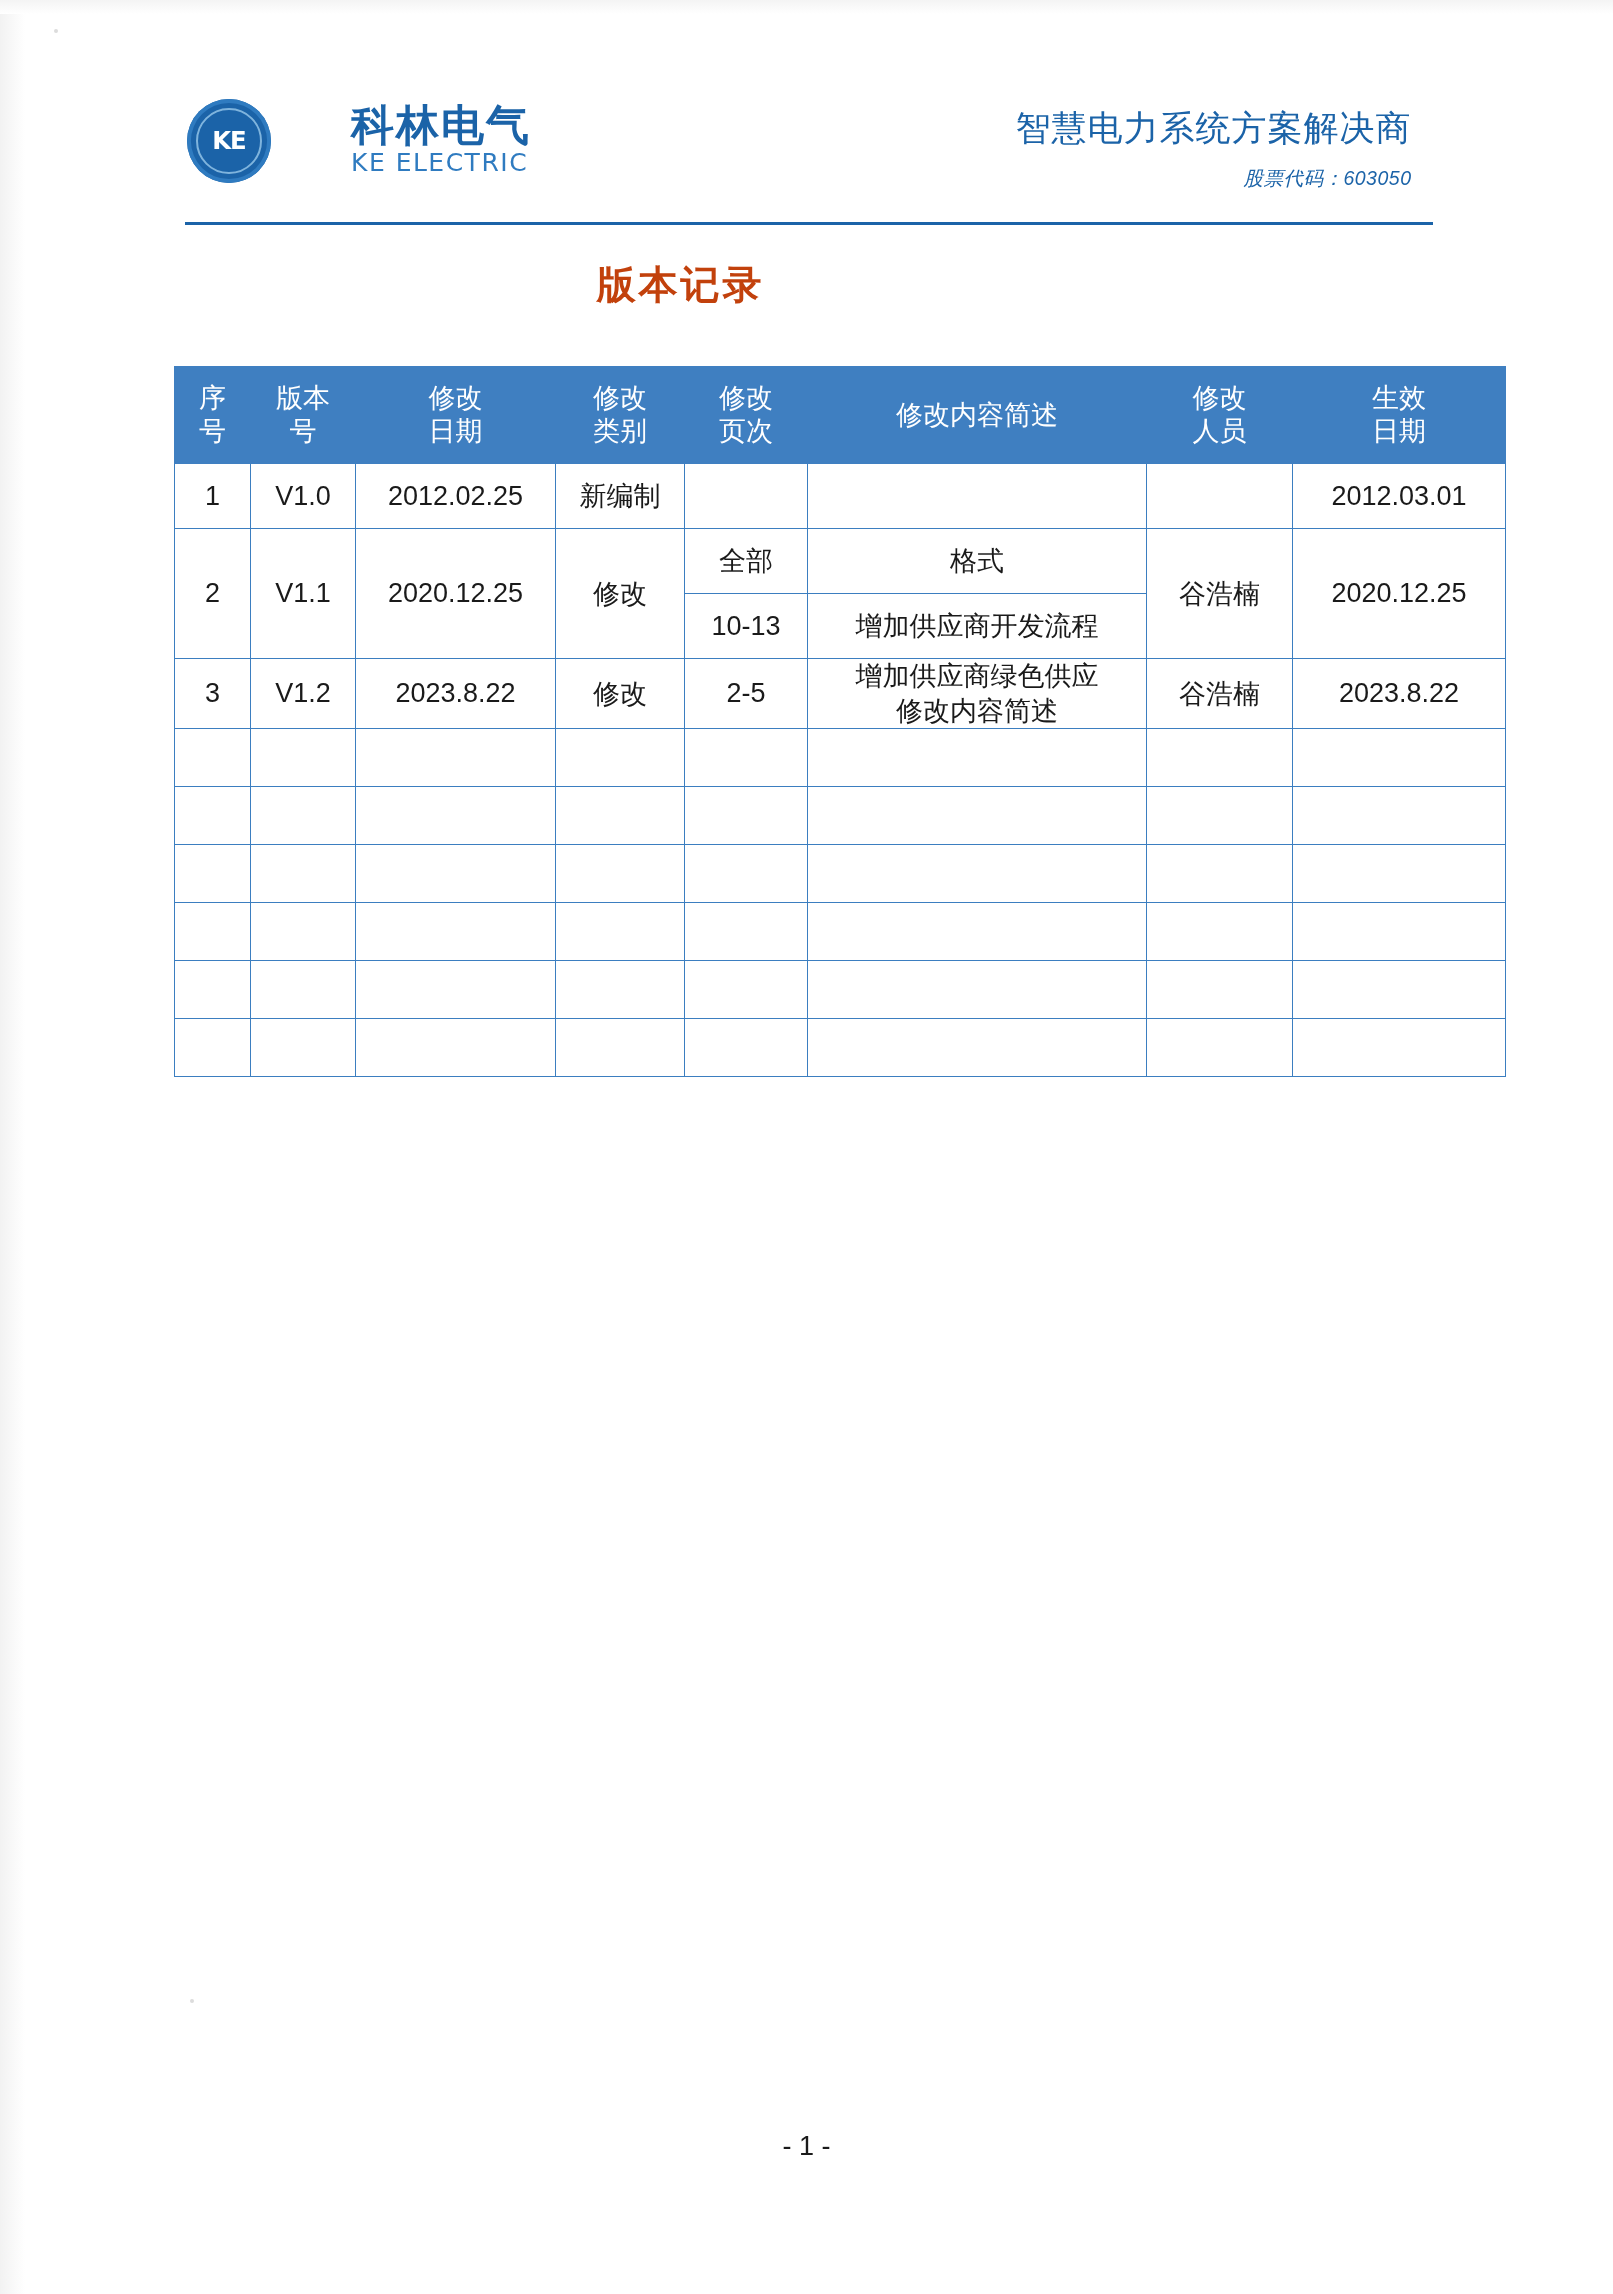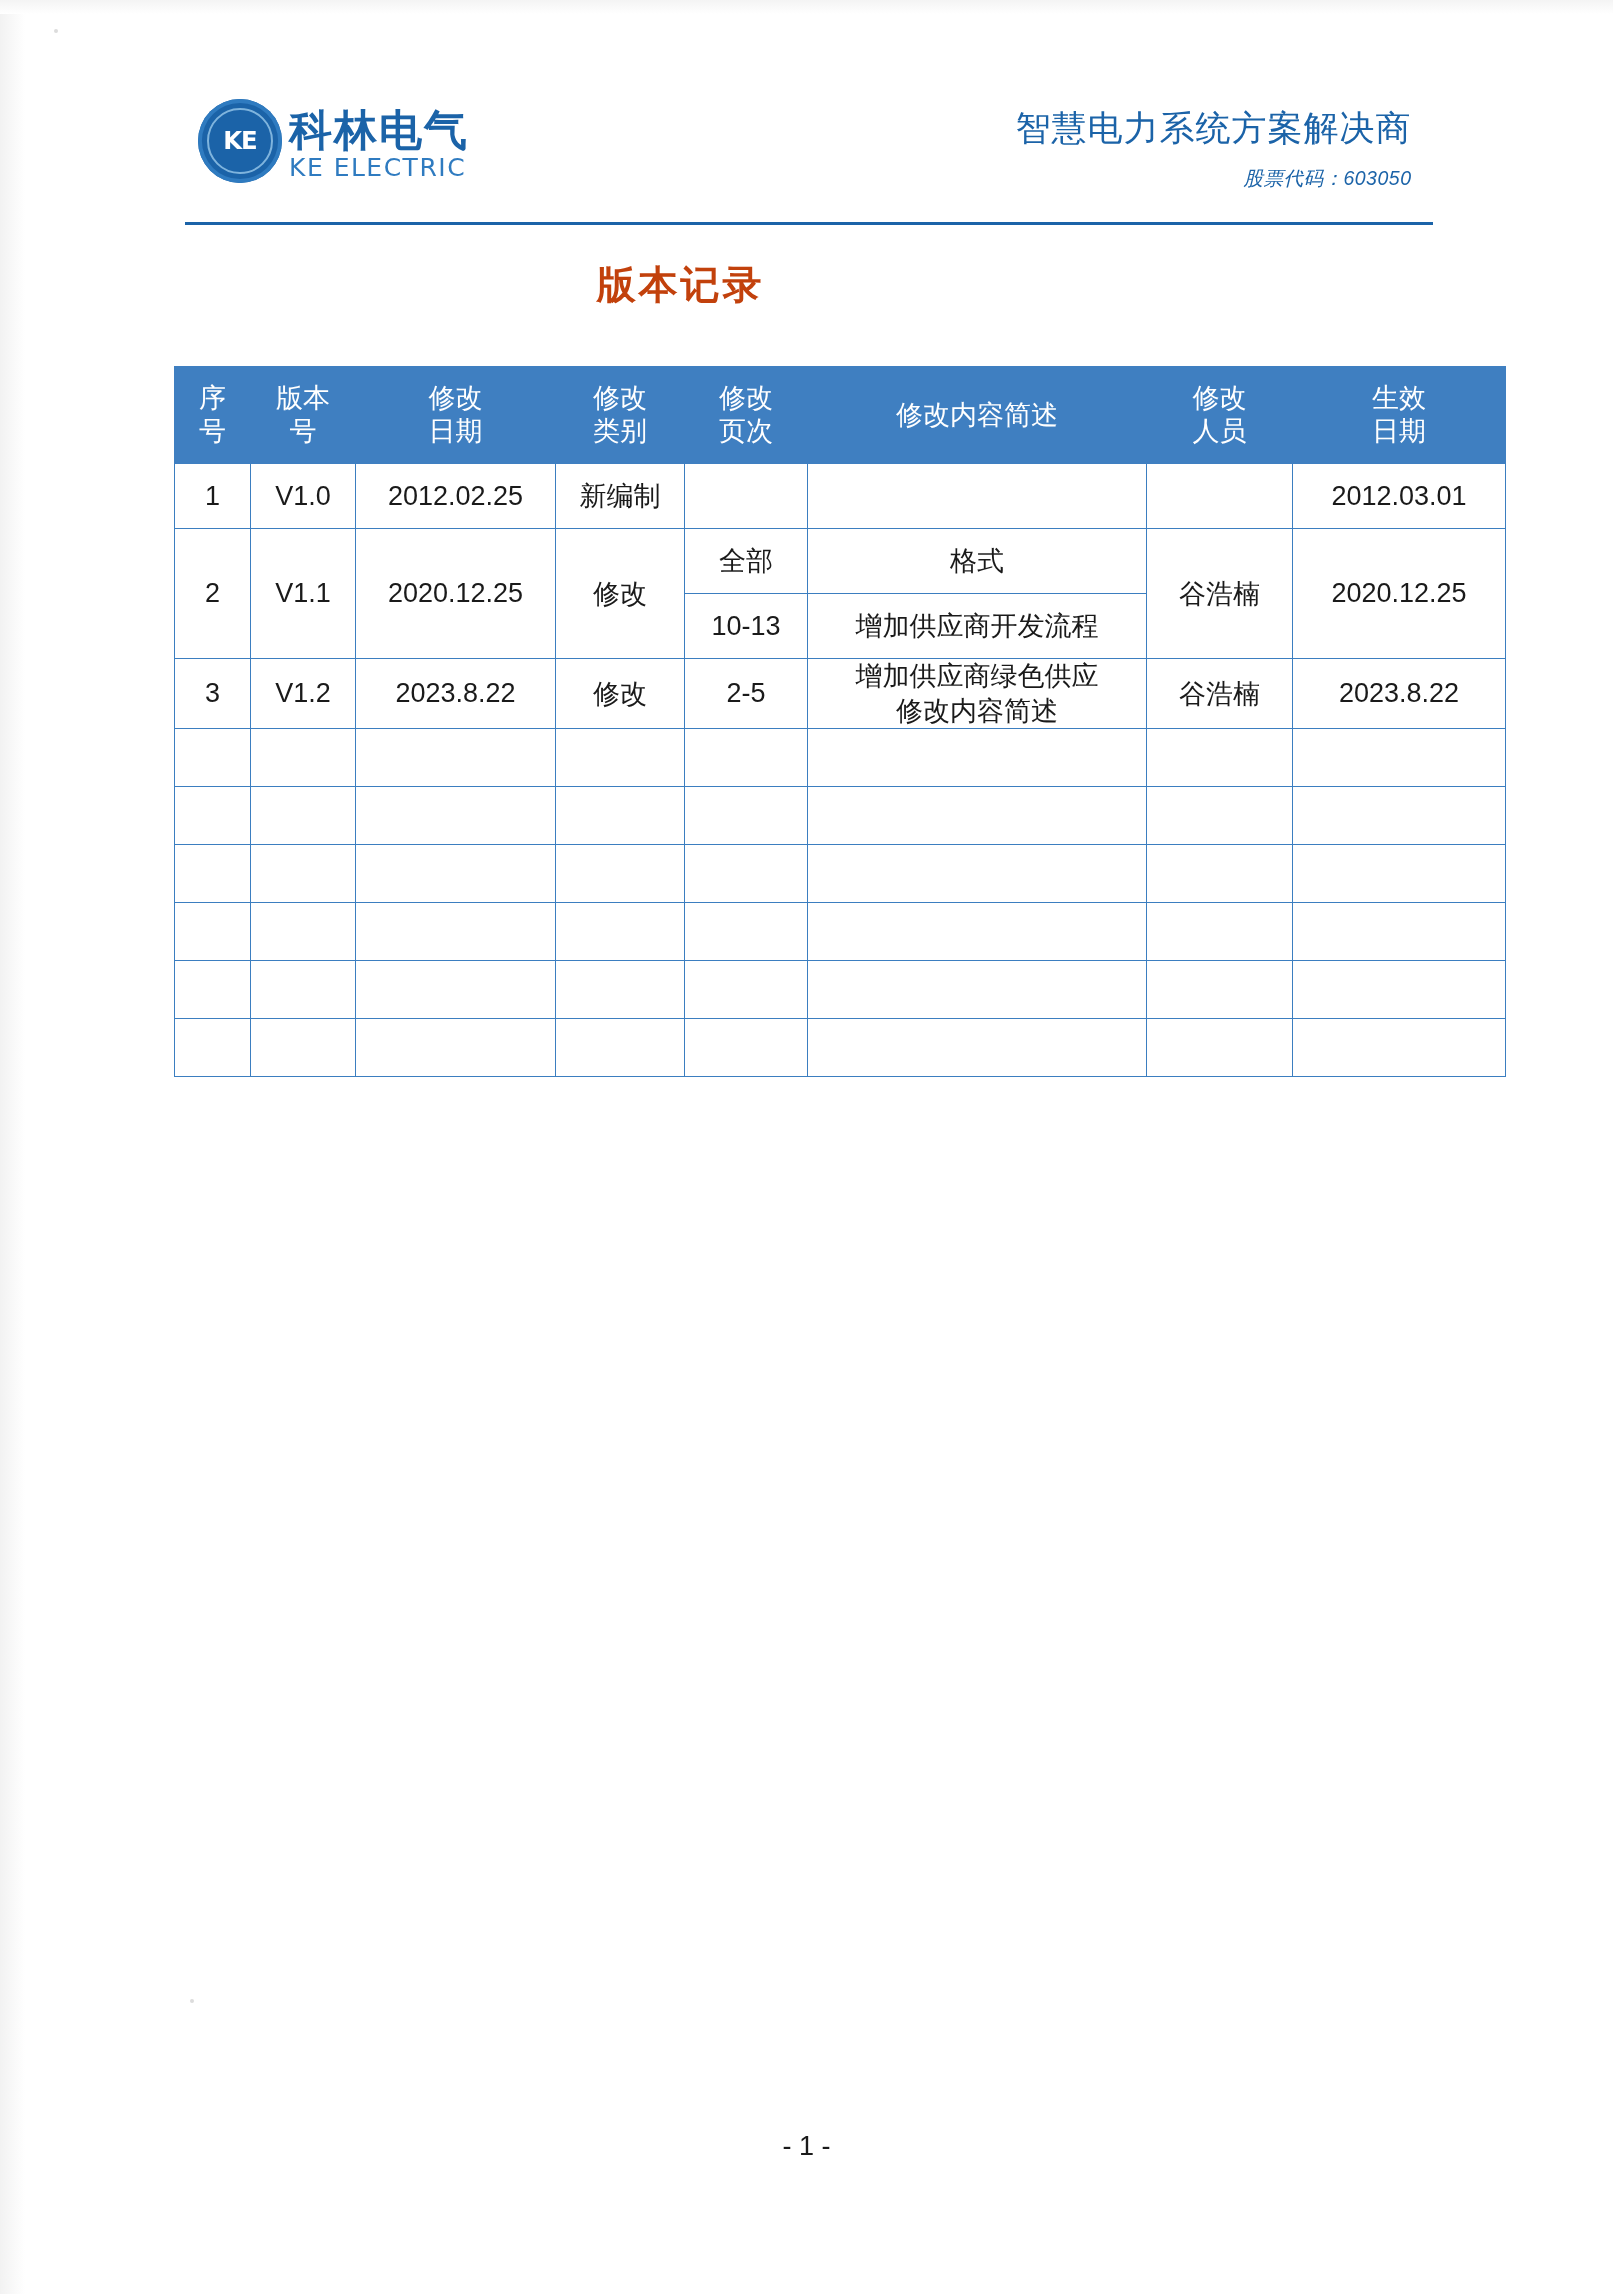--- a/index.html
+++ b/index.html
@@ -41,24 +41,25 @@
   
   .header {
     position: absolute;
     left: 185px;
     top: 93px;
     width: 1248px;
     height: 107px;
   }
   .logo-wrap {
     position: absolute;
-    left: 13px;
+    left: 2px;
     top: 5.9px;
     display: flex;
-    align-items: flex-end;
+    align-items: center;
+    gap: 47px;
   }
   .logo-mark {
     width: 84px;
     height: 84px;
     border-radius: 50%;
     background: #1b63a8;
     position: relative;
     box-shadow: inset 0 0 0 3.9px #2f7bc0;
   }
   .logo-mark:after {
@@ -76,21 +77,21 @@
     display: flex;
     align-items: center;
     justify-content: center;
     color: #ffffff;
     font-weight: bold;
     font-size: 24.4px;
     letter-spacing: -1px;
     font-family: "DejaVu Sans", sans-serif;
   }
   .logo-text {
-    margin-left: 7px;
+    margin-left: 33px;
     display: flex;
     flex-direction: column;
     justify-content: center;
   }
   .logo-cn {
     color: #1b63a8;
     font-size: 43px;
     font-weight: bold;
     line-height: 1.05;
     letter-spacing: 2px;

